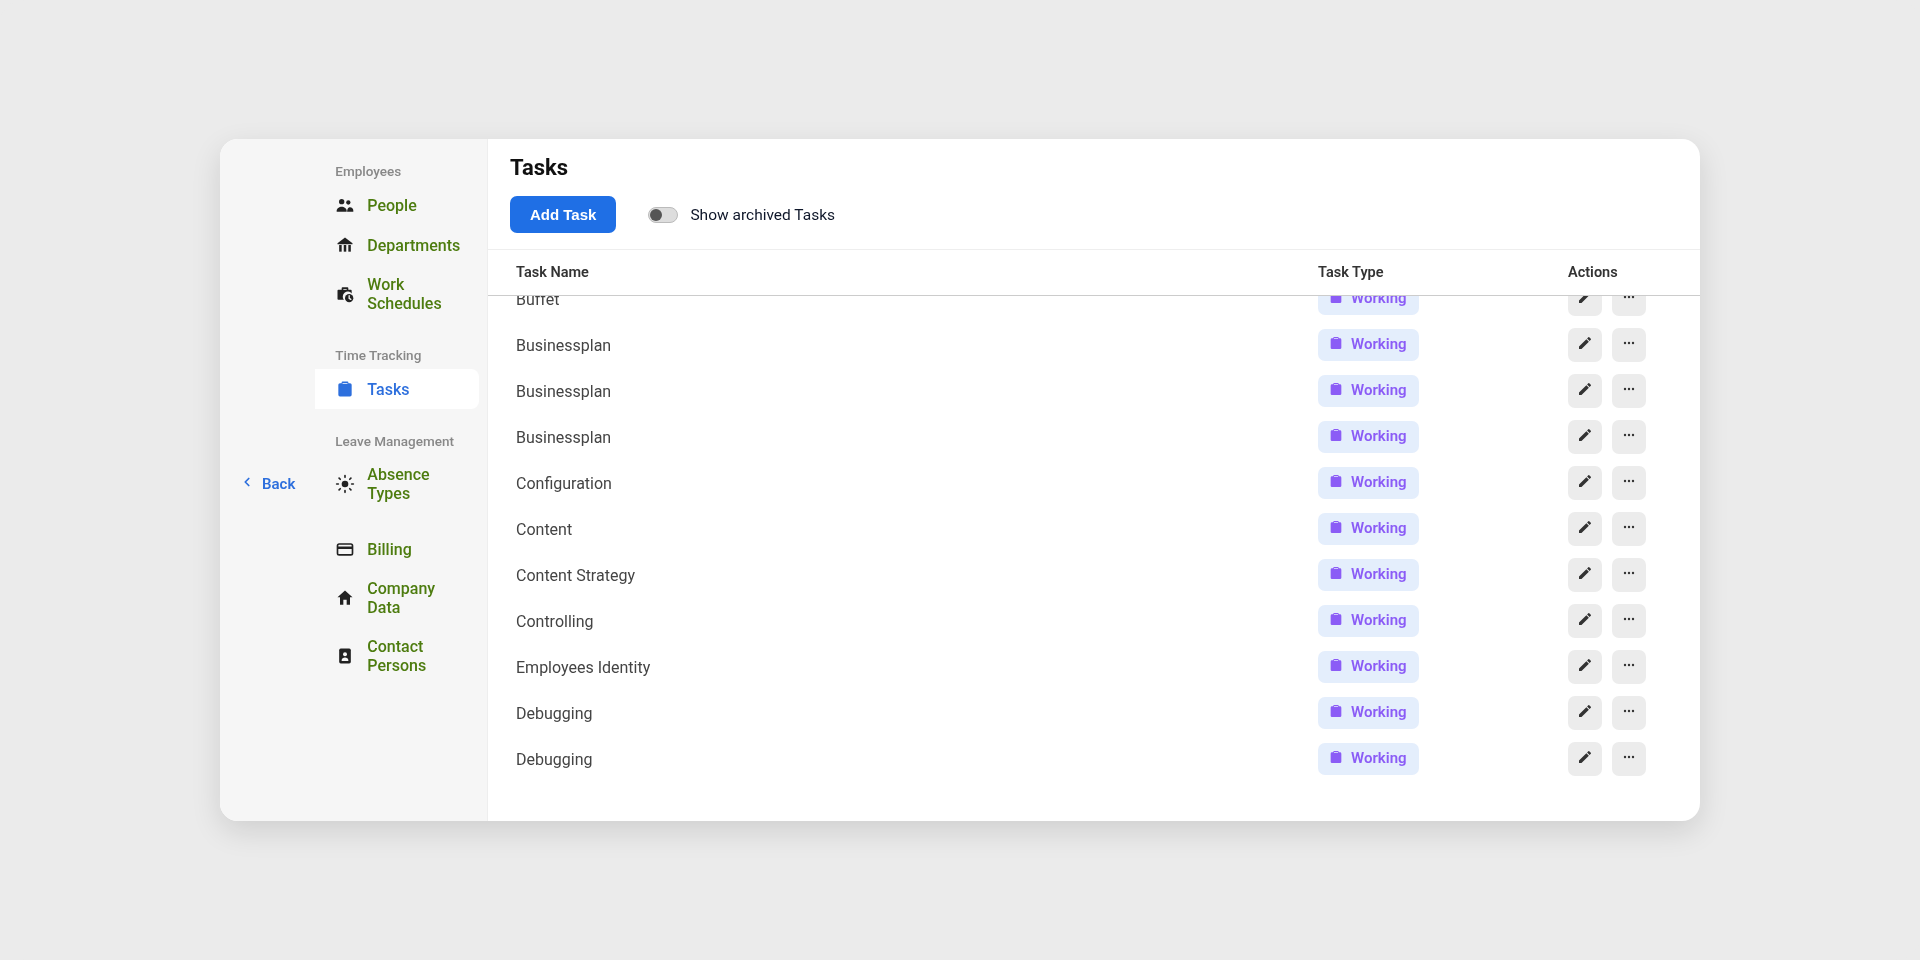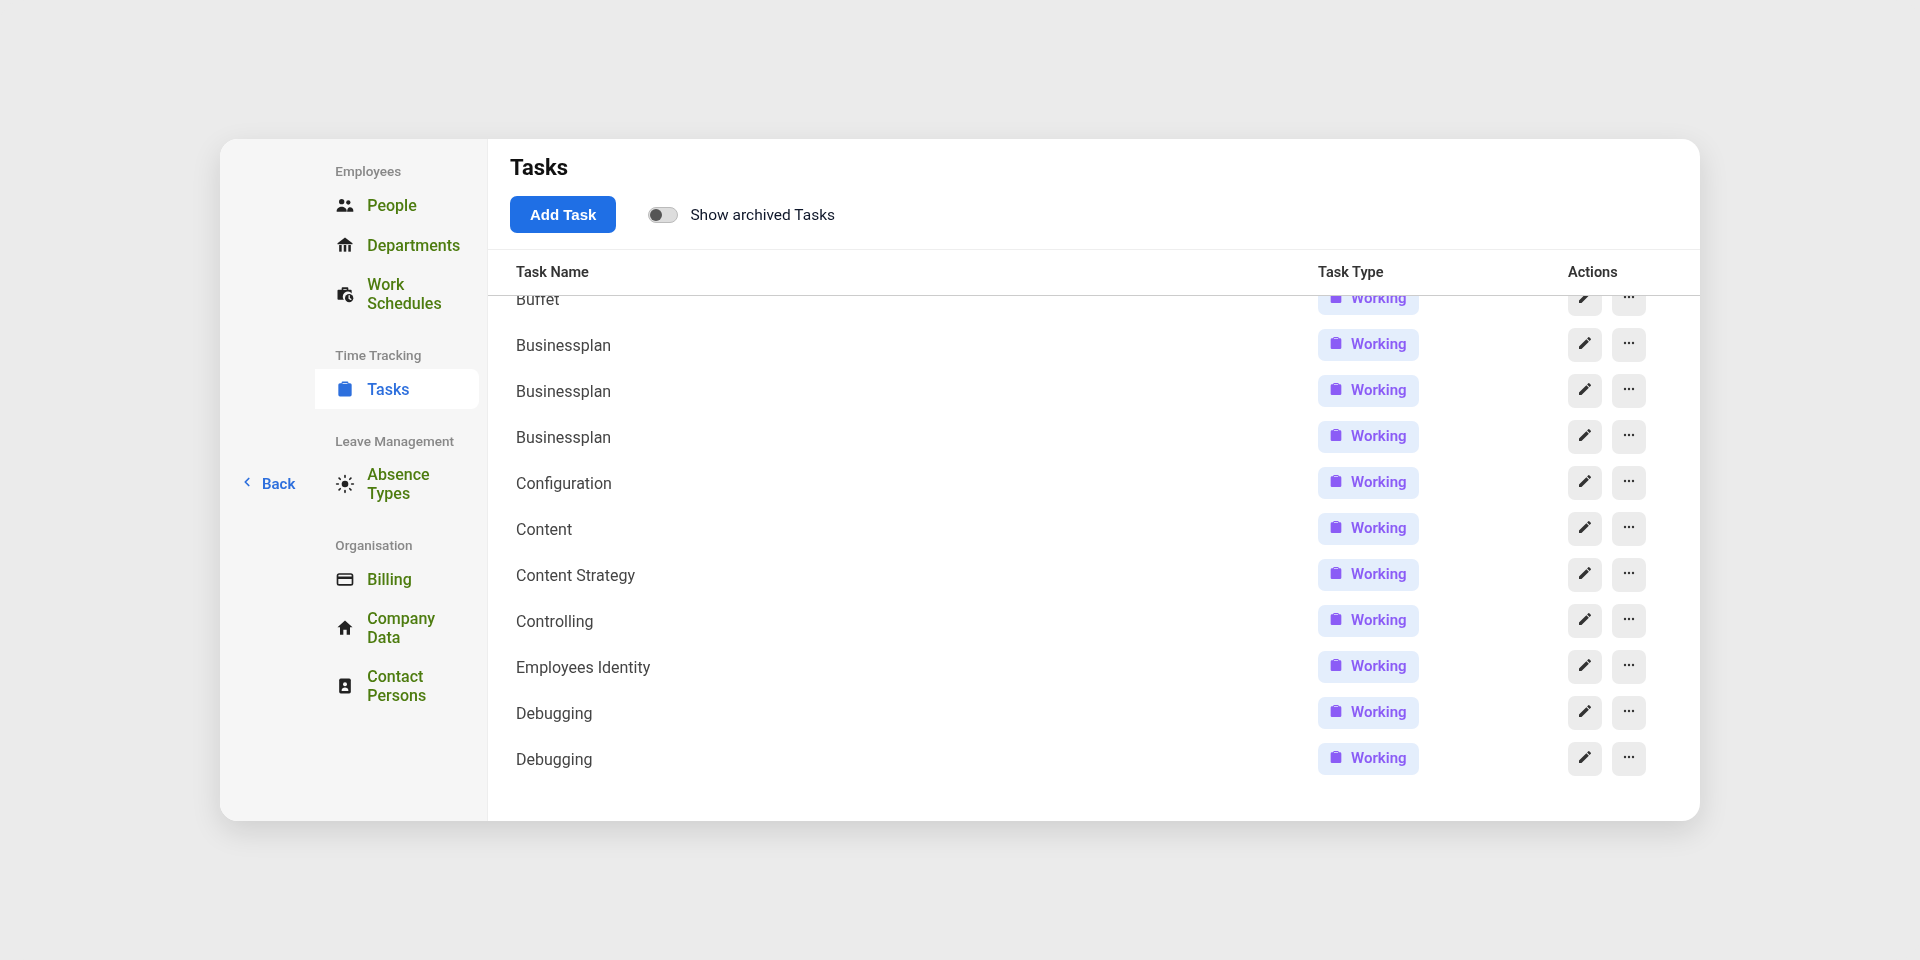--- a/index.html
+++ b/index.html
@@ -230,21 +230,20 @@
                   <line x1="4.9" y1="4.9" x2="6.3" y2="6.3"></line>
                   <line x1="17.7" y1="17.7" x2="19.1" y2="19.1"></line>
                   <line x1="4.9" y1="19.1" x2="6.3" y2="17.7"></line>
                   <line x1="17.7" y1="6.3" x2="19.1" y2="4.9"></line>
                 </g>
               </svg>
             </span>
             <span>Absence Types</span>
           </div>
           <div class="nav-spacer"></div>
-          <div class="nav-group-title">Organisation</div>
           <div class="nav-item">
             <span class="nav-icon">
               <svg width="20" height="20" viewBox="0 0 24 24" fill="currentColor">
                 <rect x="3" y="6" width="18" height="13" rx="2" fill="none" stroke="currentColor" stroke-width="2"></rect>
                 <rect x="3" y="9" width="18" height="3"></rect>
               </svg>
             </span>
             <span>Billing</span>
           </div>
           <div class="nav-item">

